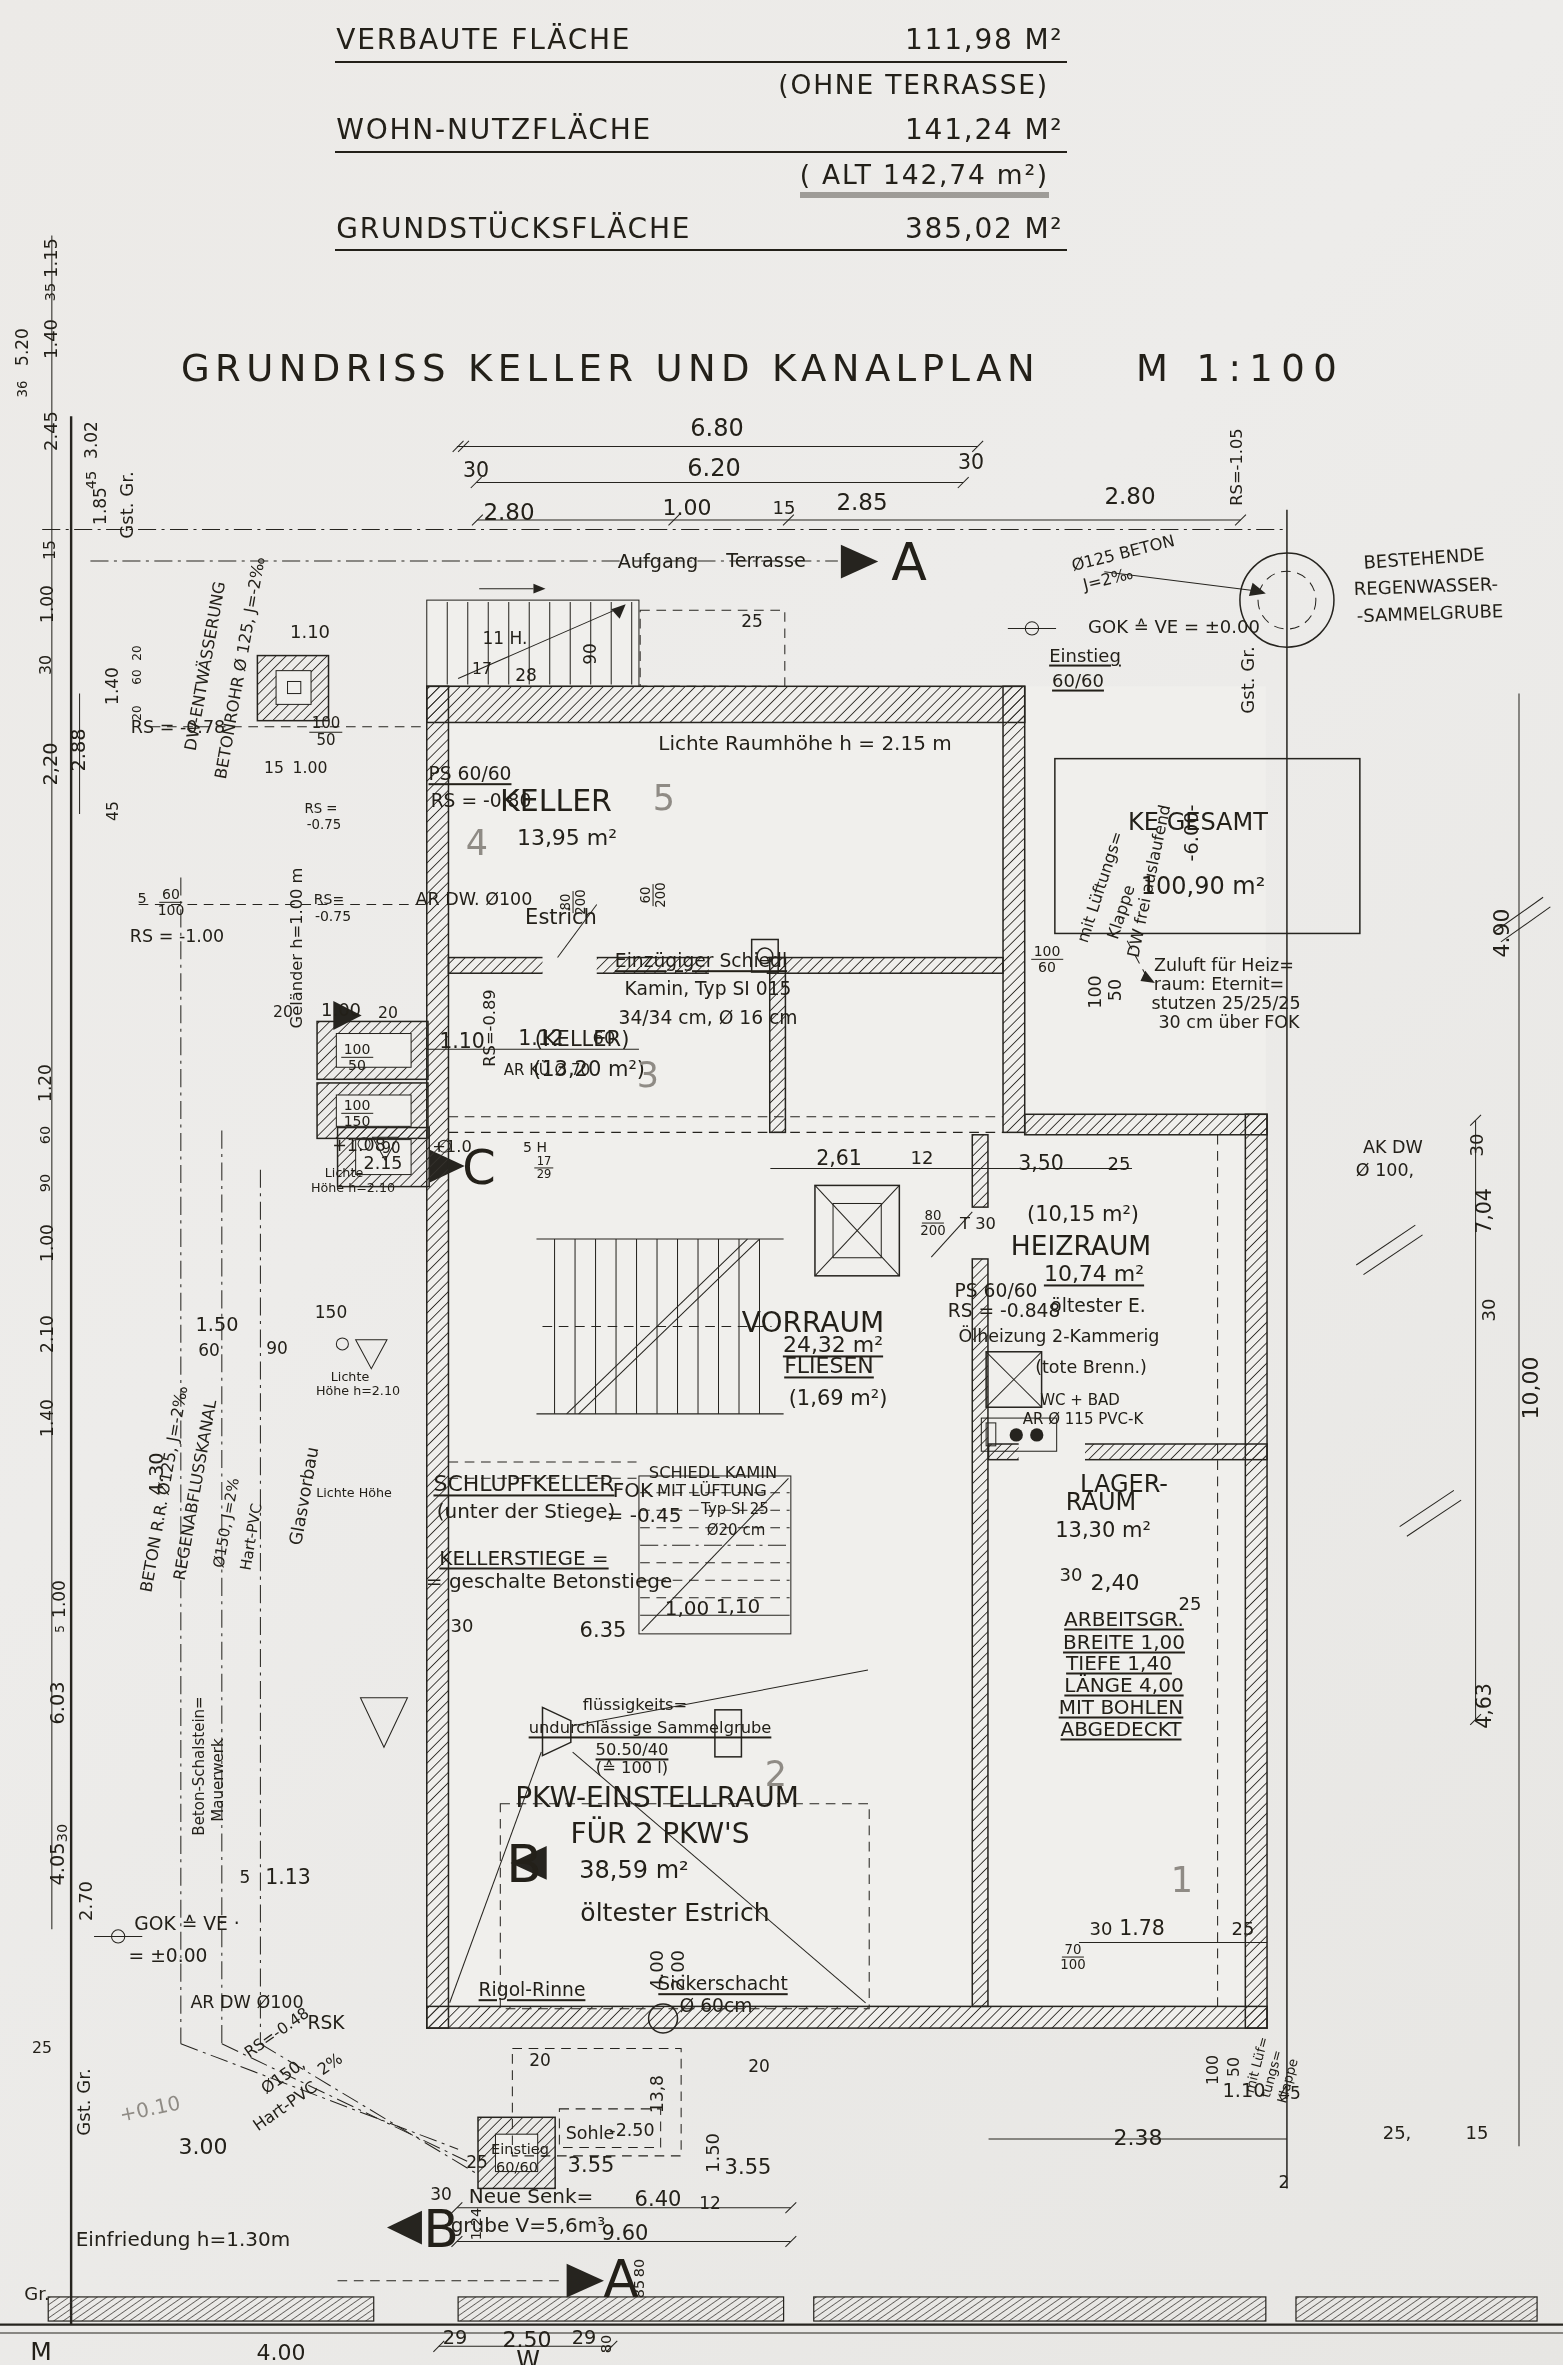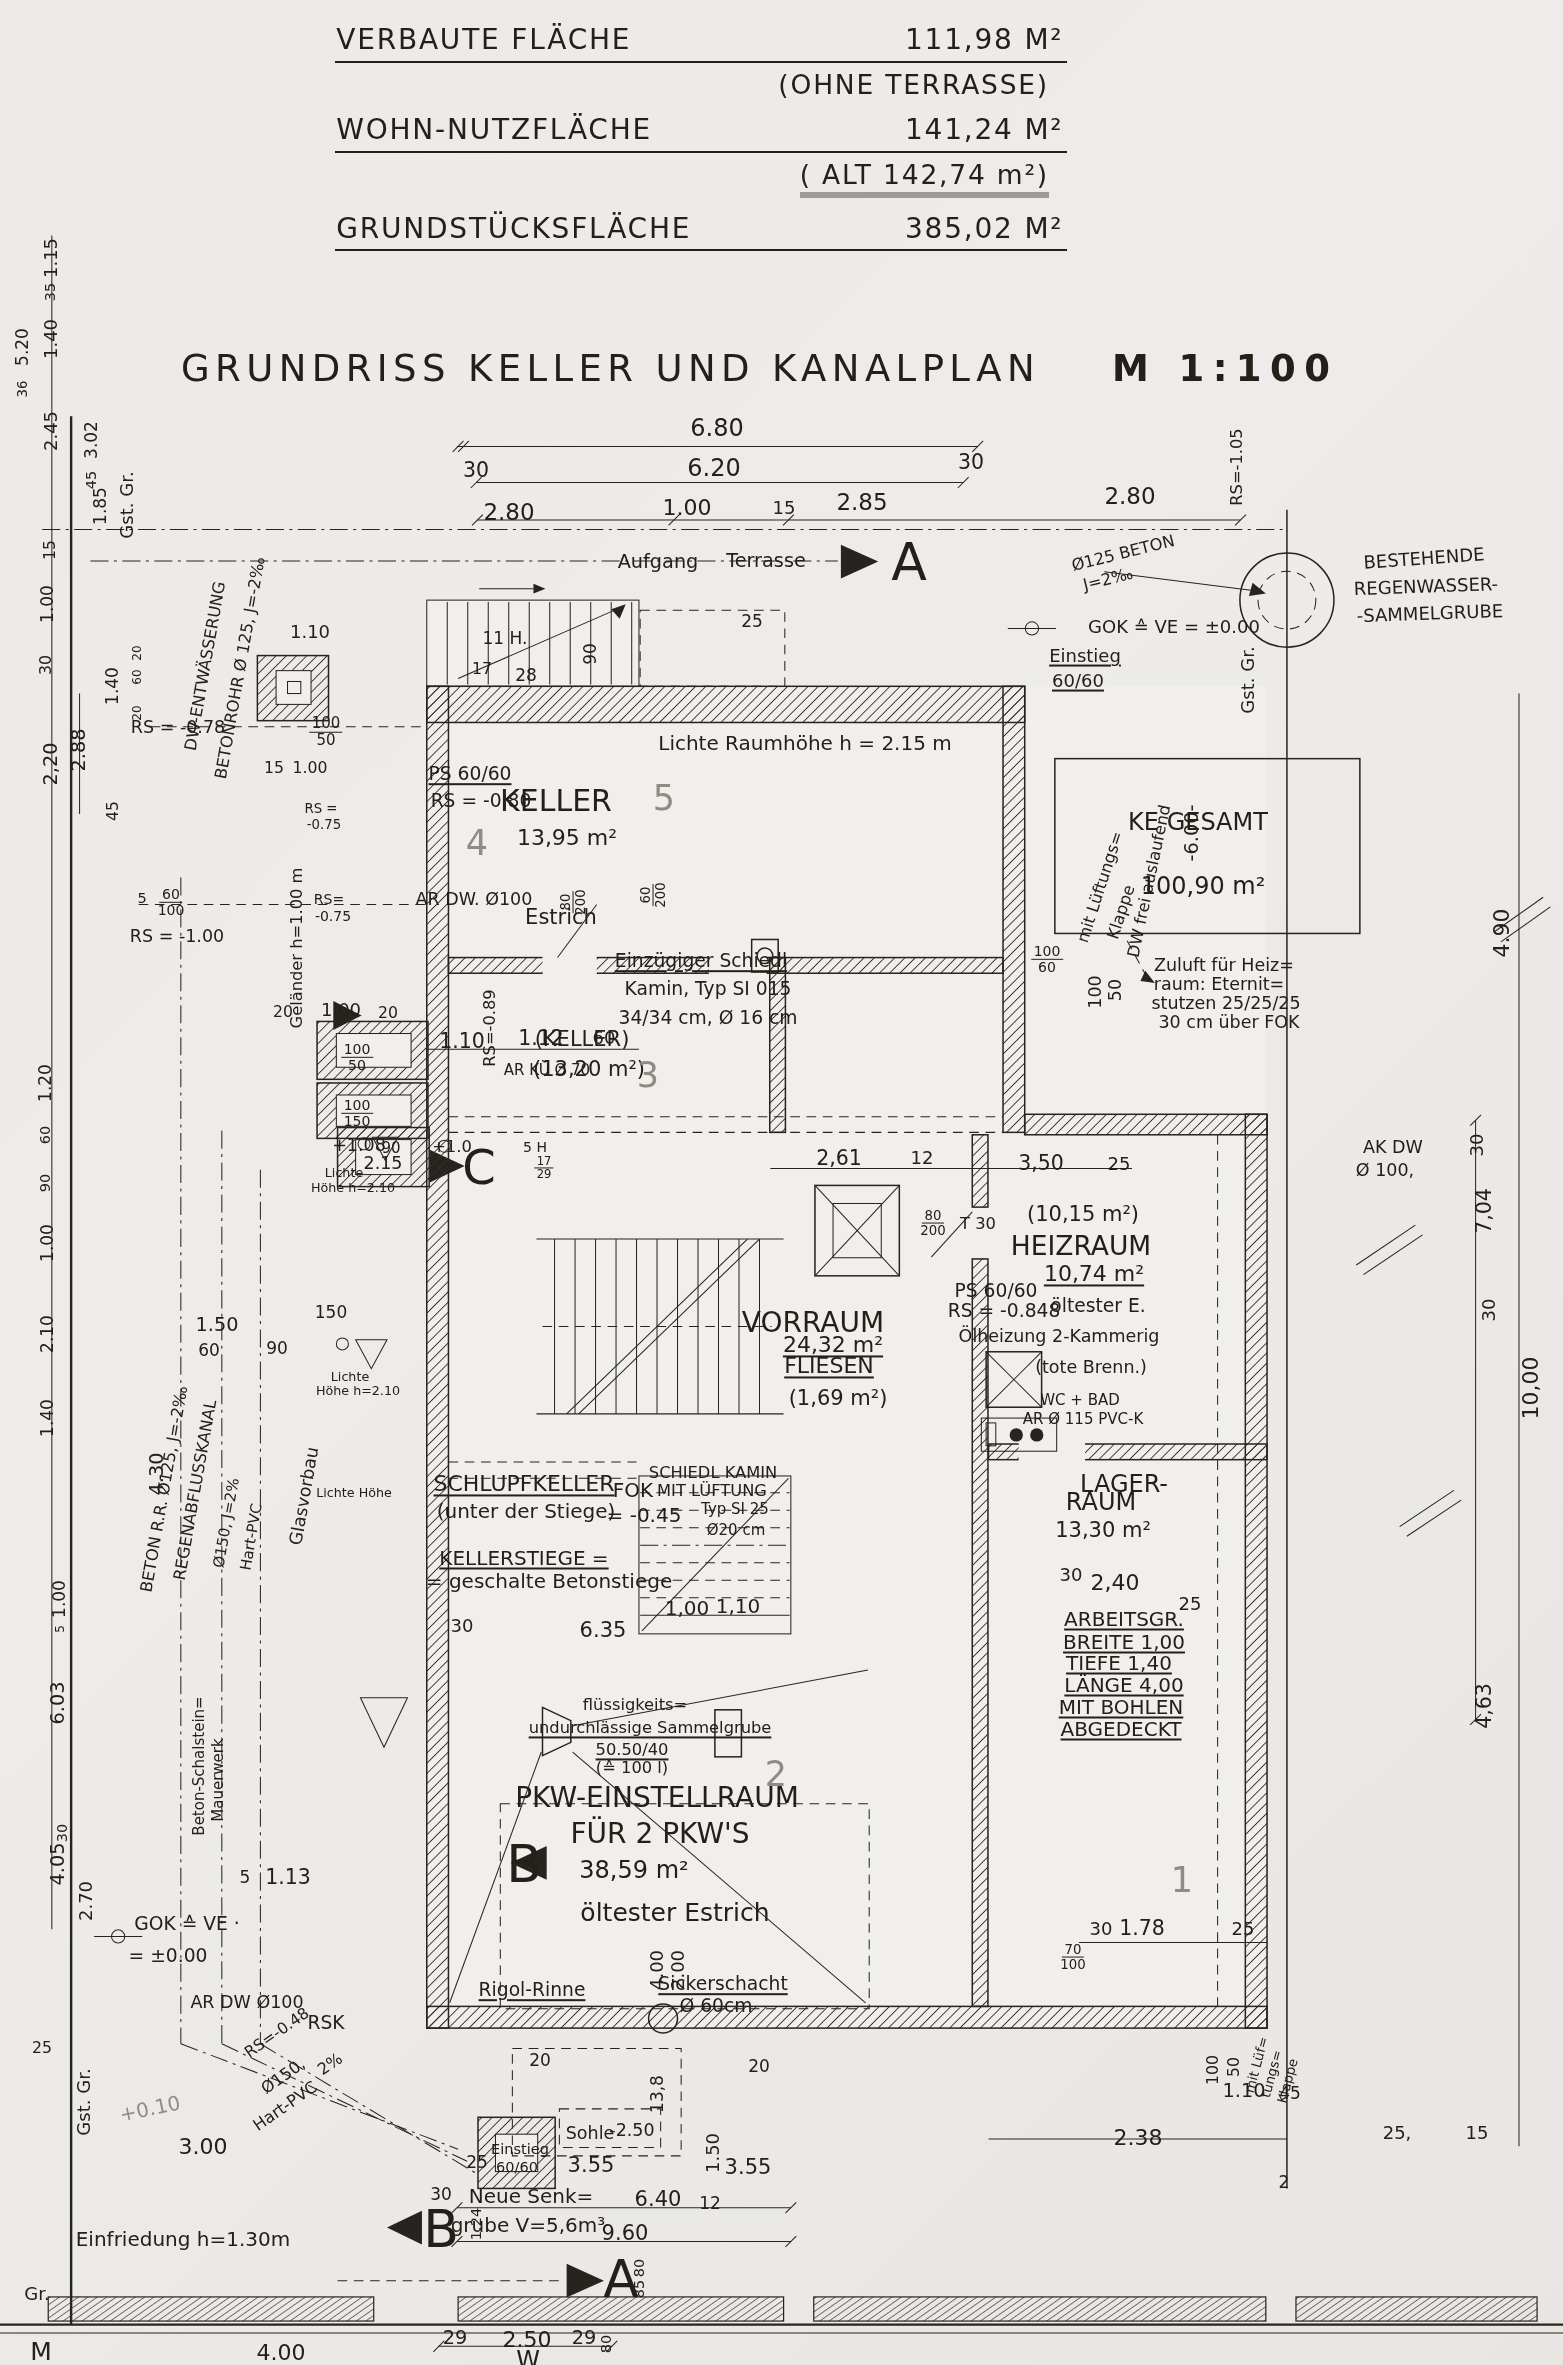--- a/index.html
+++ b/index.html
@@ -12,21 +12,21 @@
   .dash{stroke-dasharray:16 11;}
   .dd{stroke-dasharray:30 9 5 9;}
   .fillk{fill:#26241f;stroke:none;}
   .paper{fill:#f0efec;stroke:none;}
   .header{position:absolute;left:335px;top:23px;width:732px;}
   .hrow{display:flex;justify-content:space-between;align-items:baseline;border-bottom:2.4px solid #232019;padding:0 3.6px 4.8px 1.2px;font-size:28px;letter-spacing:1.8px;white-space:nowrap;}
   .hrow .val{font-size:28px;}
   .hnote{text-align:right;font-size:26.5px;letter-spacing:1.8px;margin:6px 18px 13.3px 0;white-space:nowrap;}
   .smear{display:inline-block;border-bottom:6px solid rgba(80,76,70,.5);padding-bottom:2.4px;}
   .title{position:absolute;left:181px;top:347px;width:1326px;font-size:37px;letter-spacing:5.4px;white-space:nowrap;}
-  .title .scale{margin-left:72px;letter-spacing:8.4px;font-weight:bold;}
+  .title .scale{margin-left:96px;letter-spacing:8.4px;}
   .annotations{position:absolute;left:0;top:0;width:100%;height:100%;}
   .lbl{position:absolute;white-space:nowrap;line-height:1.05;color:#232019;transform-origin:center;}
   .lbl.u{text-decoration:underline;text-decoration-thickness:1.5px;text-underline-offset:3px;}
   .lbl.pencil{color:#8f8b85;}
   .lbl.frac{display:inline-flex;flex-direction:column;align-items:center;}
   .lbl.frac span{display:block;padding:0 2.4px;}
   .lbl.frac span:first-child{border-bottom:1.5px solid #232019;}
 </style>
 </head>
 <body>

